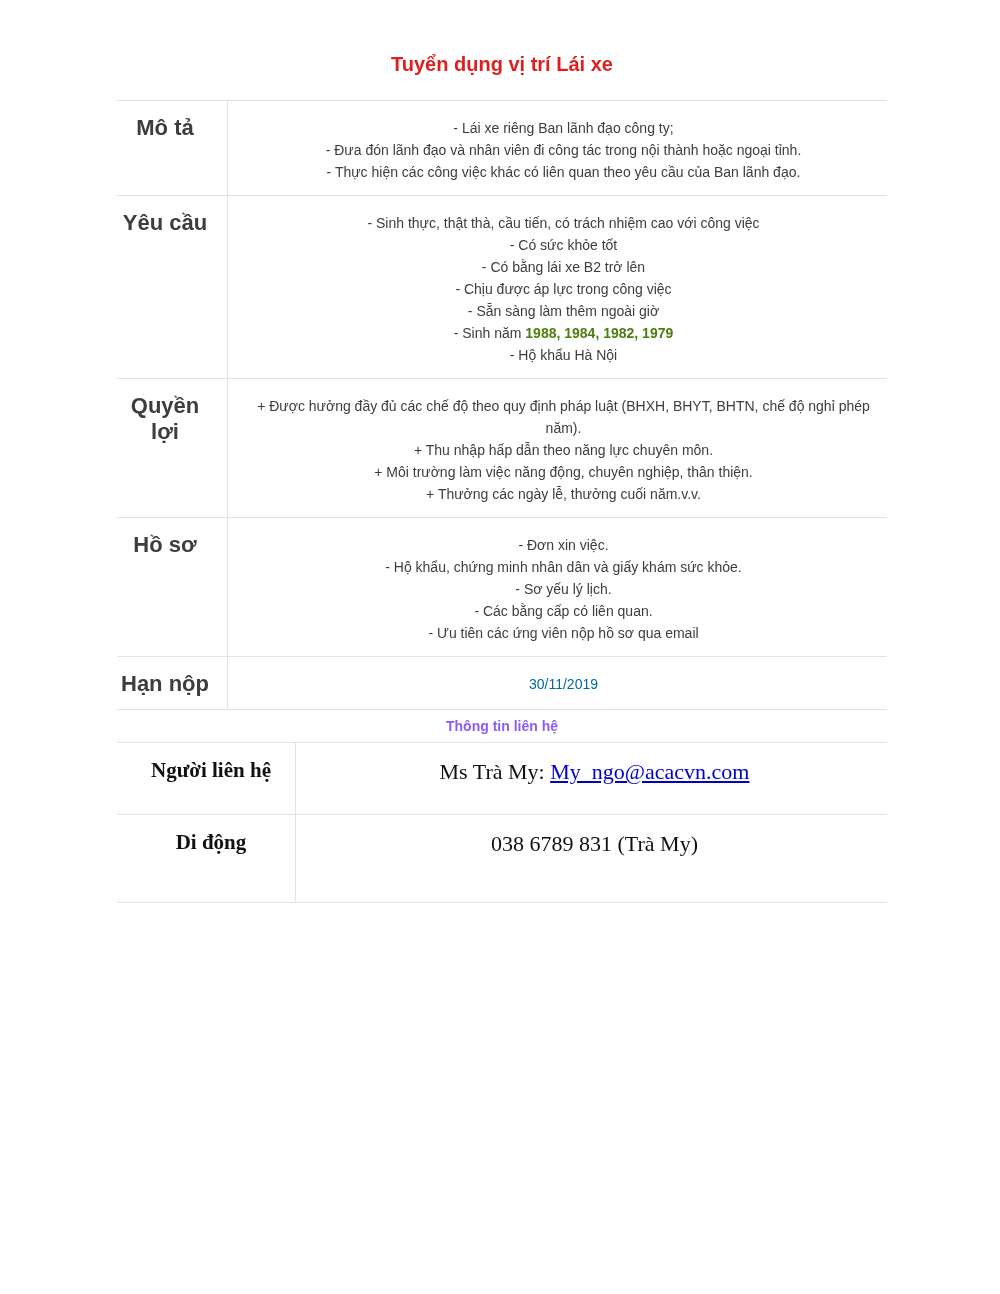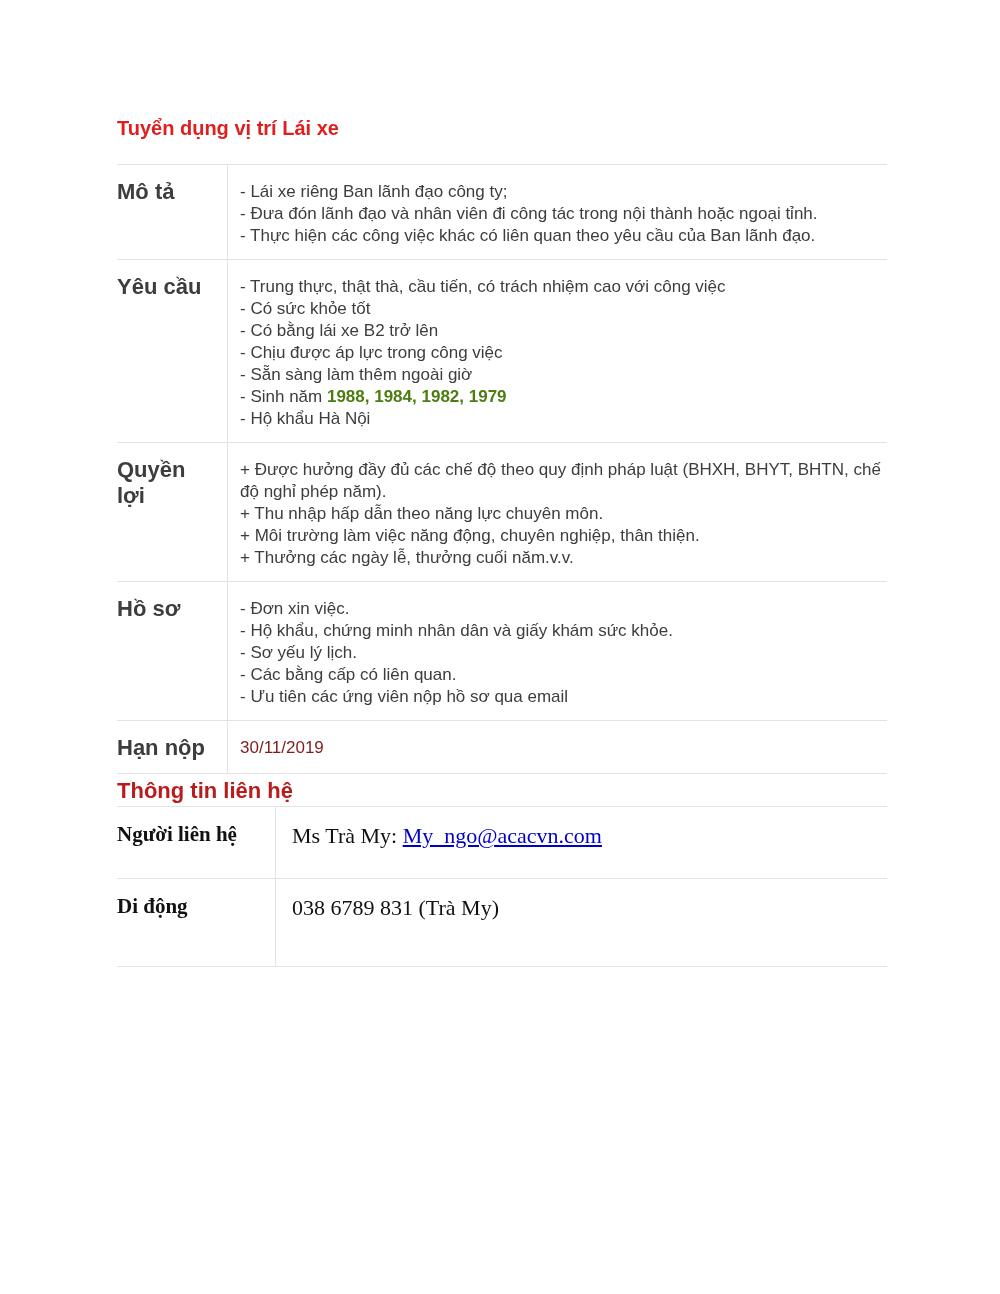--- a/index.html
+++ b/index.html
@@ -5,21 +5,22 @@
   * { margin: 0; padding: 0; box-sizing: border-box; }
   html, body { background: #ffffff; }
   body {
     width: 1000px;
     height: 1294px;
     overflow: hidden;
     font-family: "Liberation Sans", sans-serif;
     color: #3d3d3d;
   }
   .page {
-    padding: 116px 113px 0 117px;
+    padding: 52px 113px 0 117px;
+    text-align: center;
   }
   .page-title {
     font-size: 20px;
     line-height: 24px;
     font-weight: bold;
     color: #e01e1e;
     margin-bottom: 24px;
   }
   
   .jtable { border-bottom: 1px solid #e3e3e3; }
@@ -32,47 +33,48 @@
     padding: 14px 14px 12px 0;
     border-right: 1px solid #e3e3e3;
     font-size: 22px;
     line-height: 26px;
     font-weight: bold;
     color: #3d3d3d;
   }
   .jcontent {
     flex: 1;
     padding: 16px 0 12px 12px;
-    font-size: 17px;
+    font-size: 14px;
     line-height: 22px;
     color: #3d3d3d;
   }
   .red-bold { color: #4d7c0f; font-weight: bold; }
-  .deadline-value { color: #7f1d1d; }
+  .deadline-value { color: #0369a1; }
   
   .contact-heading {
-    font-size: 22px;
+    font-size: 14px;
     line-height: 23px;
     font-weight: bold;
-    color: #b91c1c;
+    color: #8b5cf6;
     padding: 5px 0 4px 0;
     border-bottom: 1px solid #e3e3e3;
   }
   .ctable { font-family: "Liberation Serif", serif; color: #111111; }
   .crow {
     display: flex;
     border-bottom: 1px solid #e3e3e3;
   }
   .clabel {
     flex: 0 0 159px;
     padding: 14px 10px 10px 0;
     border-right: 1px solid #e3e3e3;
     font-size: 21px;
     line-height: 27px;
     font-weight: bold;
+    margin-left: 20px;
   }
   .cvalue {
     flex: 1;
     padding: 16px 10px 10px 16px;
     font-size: 22px;
     line-height: 26px;
   }
   .crow-person  { min-height: 72px; }
   .crow-address { min-height: 79px; }
   .crow-address .cvalue { padding-top: 24px; }
@@ -96,21 +98,21 @@
       <div class="jcontent">
         <div>- Lái xe riêng Ban lãnh đạo công ty;</div>
         <div>- Đưa đón lãnh đạo và nhân viên đi công tác trong nội thành hoặc ngoại tỉnh.</div>
         <div>- Thực hiện các công việc khác có liên quan theo yêu cầu của Ban lãnh đạo.</div>
       </div>
     </div>
 
     <div class="jrow">
       <div class="jlabel">Yêu cầu</div>
       <div class="jcontent">
-        <div>- Trung thực, thật thà, cầu tiến, có trách nhiệm cao với công việc</div>
+        <div>- Sinh thực, thật thà, cầu tiến, có trách nhiệm cao với công việc</div>
         <div>- Có sức khỏe tốt</div>
         <div>- Có bằng lái xe B2 trở lên</div>
         <div>- Chịu được áp lực trong công việc</div>
         <div>- Sẵn sàng làm thêm ngoài giờ</div>
         <div><span>- Sinh năm </span><span class="red-bold">1988, 1984, 1982, 1979</span></div>
         <div>- Hộ khẩu Hà Nội</div>
       </div>
     </div>
 
     <div class="jrow">

